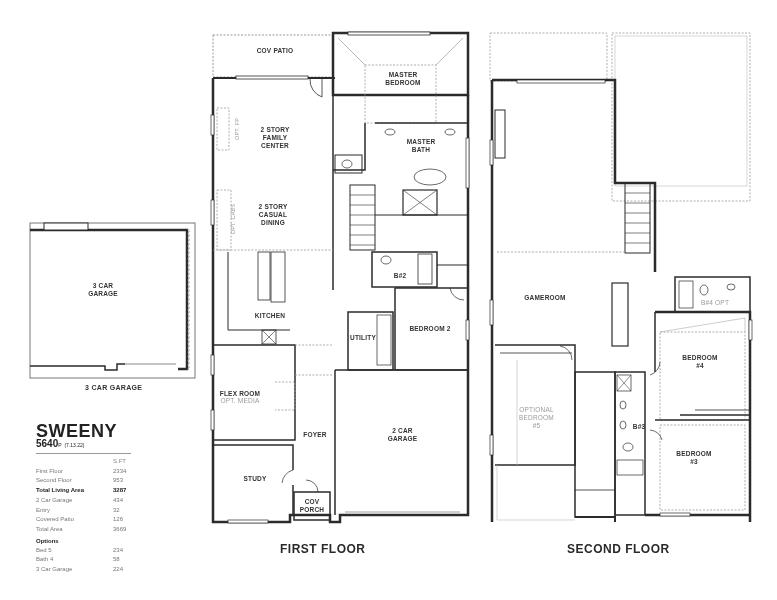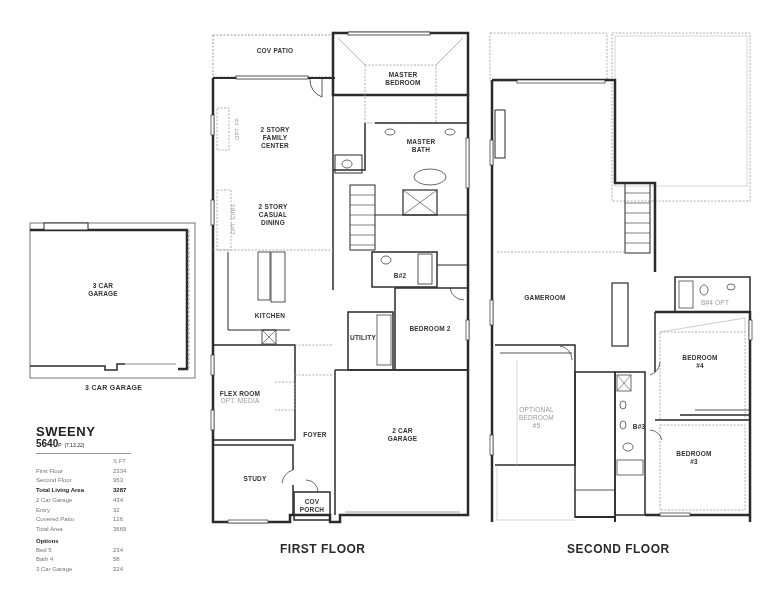--- a/index.html
+++ b/index.html
@@ -3,21 +3,21 @@
 <meta charset="utf-8">
 <style>
   html,body{margin:0;padding:0;background:#fff;}
   body{width:777px;height:600px;position:relative;overflow:hidden;font-family:"Liberation Sans",sans-serif;color:#2a2a2a;}
   .plan{position:absolute;left:0;top:0;}
   .lbl{position:absolute;font-family:"Liberation Sans",sans-serif;font-weight:bold;font-size:6.5px;text-align:center;line-height:8px;color:#333;letter-spacing:0.2px;white-space:pre-line;}
   .lbl.gray{color:#9a9a9a;font-weight:normal;}
   .floor-title{position:absolute;font-family:"Liberation Sans",sans-serif;font-weight:bold;font-size:12px;color:#2a2a2a;letter-spacing:0.5px;}
   .garage-caption{position:absolute;font-family:"Liberation Sans",sans-serif;font-weight:bold;font-size:7px;color:#333;letter-spacing:0.3px;}
   .info{position:absolute;left:36px;top:425px;width:140px;}
-  .info .name{font-size:13px;font-weight:bold;letter-spacing:0.5px;line-height:13px;color:#222;}
+  .info .name{font-size:18px;font-weight:bold;letter-spacing:0.5px;line-height:13px;color:#222;}
   .info .num{font-size:10px;font-weight:bold;color:#222;line-height:11px;}
   .info .num small{font-size:5px;font-weight:normal;}
   .info .rule{height:1px;background:#999;margin:2px 0 3px 0;width:95px;}
   .row{display:flex;justify-content:flex-start;font-size:6px;line-height:9.7px;color:#777;}
   .row .k{width:77px;}
   .row .v{width:30px;}
   .row.bold{color:#222;font-weight:bold;}
   .row.head .v{color:#888;}
   .opt-head{font-size:6px;font-weight:bold;color:#222;line-height:10px;margin-top:1px;}
 </style>

